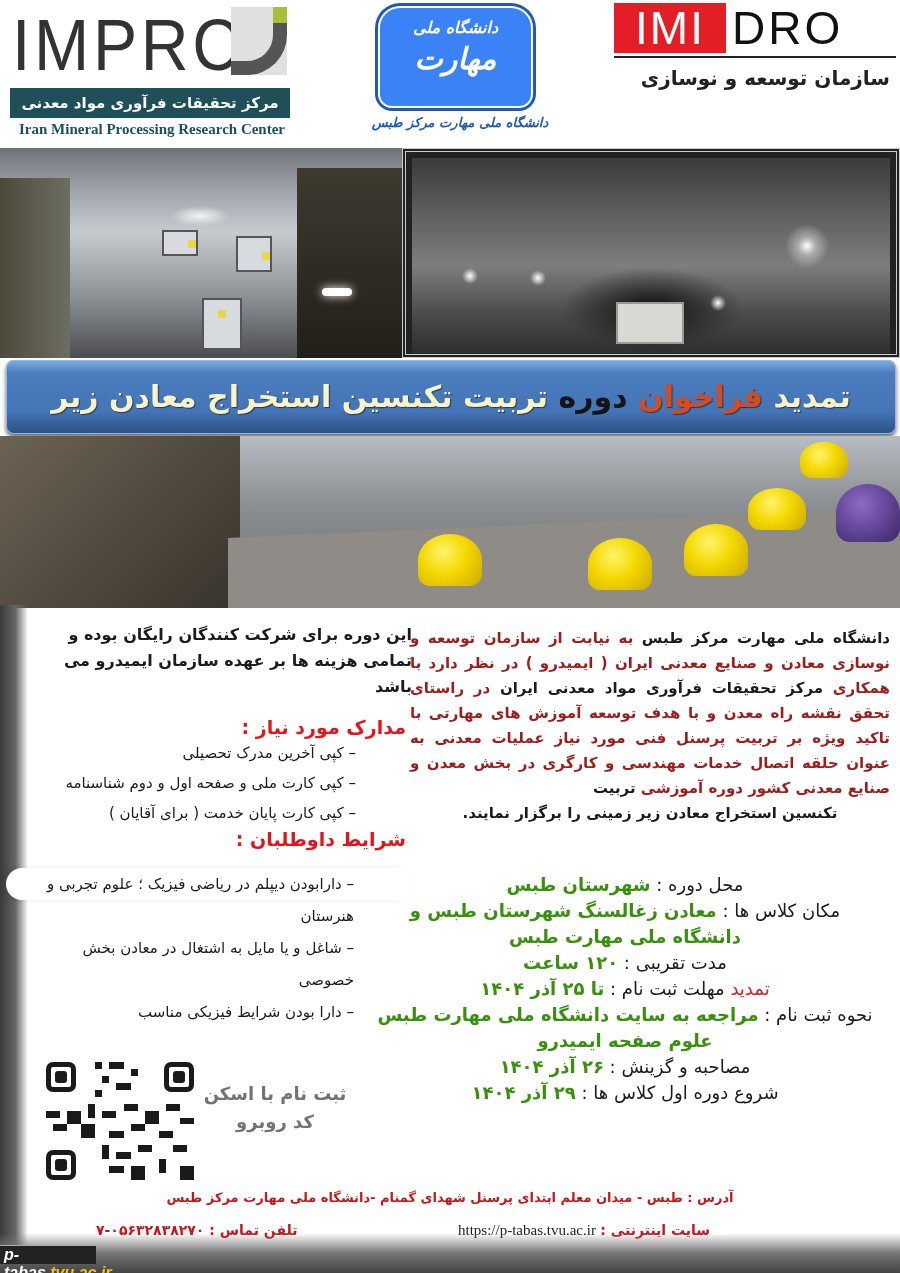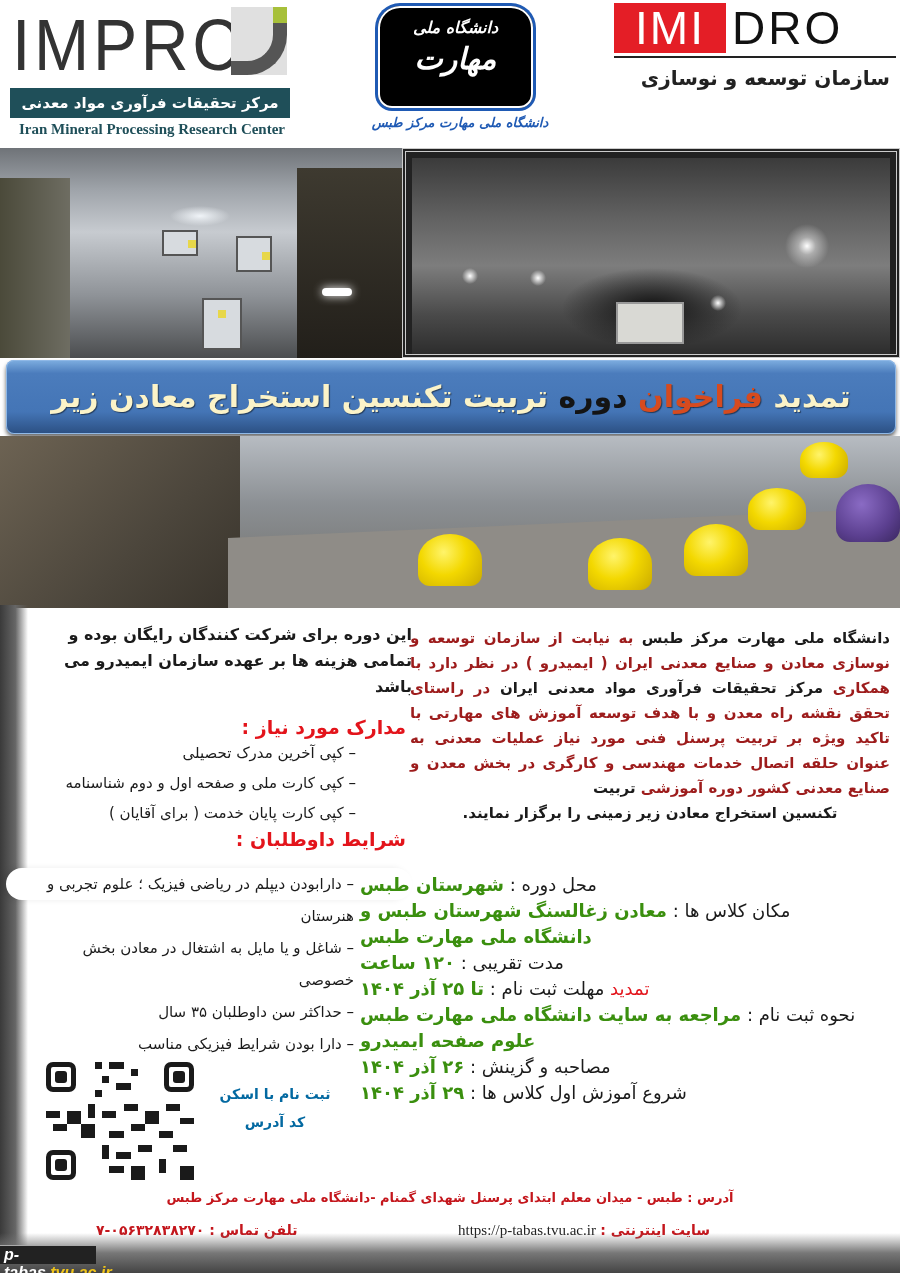--- a/index.html
+++ b/index.html
@@ -34,21 +34,21 @@
       position: absolute; left: 2px; top: 84px; width: 280px; height: 30px; background: #1f4f59;
       color: #fff; font-size: 15px; font-weight: bold; direction: rtl; text-align: center; line-height: 30px;
     }
     .imprc-en {
       position: absolute; left: 2px; top: 117px; width: 284px; text-align: center;
       font-family: "Liberation Serif", serif; font-weight: bold; font-size: 15px; color: #1f4f59;
     }
 
     .logo-mahart { position: absolute; left: 360px; top: 0; width: 200px; height: 146px; }
     .mahart-badge {
-      position: absolute; left: 18px; top: 6px; width: 155px; height: 102px; background: #000000;
+      position: absolute; left: 18px; top: 6px; width: 155px; height: 102px; background: #3b82f6;
       border-radius: 22px 22px 14px 14px; color: #fff; text-align: center; direction: rtl;
       box-shadow: 0 0 0 2px #fff inset, 0 0 0 3px #1f5ab4;
     }
     .mahart-badge .l1 { font-size: 16px; font-weight: bold; padding-top: 12px; font-style: italic; }
     .mahart-badge .l2 { font-size: 30px; font-weight: bold; font-style: italic; line-height: 44px; }
     .mahart-caption {
       position: absolute; left: 0; top: 115px; width: 200px; text-align: center; direction: rtl;
       color: #1f5ab4; font-size: 13px; font-style: italic; font-weight: bold;
     }
 
@@ -135,37 +135,37 @@
     .col-right .last { text-align: center; display: block; }
 
     .col-left { position: absolute; left: 26px; top: 622px; width: 386px; direction: rtl; }
     .free-note { font-size: 16px; font-weight: bold; color: #1b1b1b; line-height: 26px; text-align: right; }
     .sec-head { font-size: 19px; font-weight: bold; color: #e3141b; margin-top: 16px; text-align: right; padding-right: 6px; }
     .req-item { font-size: 15px; color: #1b1b1b; line-height: 30px; padding-right: 56px; text-align: right; }
     .cond-list { margin-top: 18px; }
     .cond-item { font-size: 15px; color: #1b1b1b; line-height: 32px; text-align: right; padding-right: 58px; }
     .cond-item.first { background: #fff; border-radius: 16px; margin-left: -20px; padding-left: 8px; box-shadow: -4px 0 6px rgba(0,0,0,0.08); }
 
-    .details { position: absolute; left: 360px; top: 872px; width: 530px; direction: rtl; text-align: left; }
+    .details { position: absolute; left: 360px; top: 872px; width: 530px; direction: rtl; text-align: center; }
     .d-line { font-size: 18px; line-height: 26px; color: #1b1b1b; }
     .d-line .g { color: #3a8f0e; font-weight: bold; }
     .d-line .r { color: #e3141b; }
     .d-line .gl { color: #3a8f0e; font-weight: bold; display: block; }
 
     
     .qr {
       position: absolute; left: 46px; top: 1062px; width: 148px; height: 118px; background: #fff;
       display: grid; grid-template-columns: repeat(21, 1fr); grid-template-rows: repeat(17, 1fr);
     }
     .qr div { background: #1a1a1a; }
     .qr .f { position: absolute; width: 30px; height: 30px; border: 5px solid #1a1a1a; border-radius: 7px; background: #fff; }
     .qr .f::after { content: ""; position: absolute; left: 4px; top: 4px; width: 12px; height: 12px; background: #1a1a1a; border-radius: 3px; }
     .scan-caption {
       position: absolute; left: 200px; top: 1080px; width: 150px; direction: rtl; text-align: center;
-      color: #0369a1; font-size: 14px; font-weight: bold; line-height: 28px;
+      color: #737373; font-size: 18px; font-weight: bold; line-height: 28px;
     }
 
     
     .addr { position: absolute; left: 150px; top: 1190px; width: 600px; direction: rtl; text-align: center; color: #c4161c; font-size: 13px; font-weight: bold; }
     .website { position: absolute; left: 458px; top: 1222px; direction: rtl; font-size: 14px; color: #222; text-align: center; }
     .website .lbl { color: #c4161c; font-weight: bold; }
     .website .url { font-family: "Liberation Serif", serif; font-size: 15px; color: #222; }
     .phone { position: absolute; left: 96px; top: 1222px; direction: rtl; font-size: 14px; color: #c4161c; font-weight: bold; }
 
     .watermark {
@@ -267,21 +267,20 @@
     <div class="req-item">– کپی کارت ملی و صفحه اول و دوم شناسنامه</div>
     <div class="req-item">– کپی کارت پایان خدمت ( برای آقایان )</div>
   </div>
 
   <div class="sec-head" style="margin-top:0;">شرایط داوطلبان :</div>
   <div class="cond-list">
     <div class="cond-item first">– دارابودن دیپلم در ریاضی فیزیک ؛ علوم تجربی و</div>
     <div class="cond-item" style="padding-right:58px;">هنرستان</div>
     <div class="cond-item">– شاغل و یا مایل به اشتغال در معادن بخش</div>
     <div class="cond-item">خصوصی</div>
-    <div class="cond-item">– حداکثر سن داوطلبان ۳۵ سال</div>
     <div class="cond-item">– دارا بودن شرایط فیزیکی مناسب</div>
   </div>
 </div>
 
 <div class="details">
   <div class="d-line">
     <span>محل دوره :</span>
     <span class="g">شهرستان طبس</span>
   </div>
   <div class="d-line">
@@ -301,21 +300,21 @@
   <div class="d-line">
     <span>نحوه ثبت نام :</span>
     <span class="g">مراجعه به سایت دانشگاه ملی مهارت طبس</span>
     <span class="gl">علوم صفحه ایمیدرو</span>
   </div>
   <div class="d-line">
     <span>مصاحبه و گزینش :</span>
     <span class="g">۲۶ آذر ۱۴۰۴</span>
   </div>
   <div class="d-line">
-    <span>شروع آموزش اول کلاس ها :</span>
+    <span>شروع دوره اول کلاس ها :</span>
     <span class="g">۲۹ آذر ۱۴۰۴</span>
   </div>
 </div>
 
 <div class="qr">
   <div style="grid-column:8/9;grid-row:1/2"></div>
     <div style="grid-column:10/12;grid-row:1/2"></div>
     <div style="grid-column:13/14;grid-row:2/3"></div>
   <div style="grid-column:9/10;grid-row:3/4"></div>
     <div style="grid-column:11/13;grid-row:4/5"></div>
@@ -340,21 +339,21 @@
     <div style="grid-column:19/21;grid-row:13/14"></div>
   <div style="grid-column:10/12;grid-row:16/17"></div>
     <div style="grid-column:13/15;grid-row:16/18"></div>
     <div style="grid-column:20/22;grid-row:16/18"></div>
   <span class="f" style="left:0;top:0;"></span>
   <span class="f" style="right:0;top:0;"></span>
   <span class="f" style="left:0;bottom:0;"></span>
 </div>
 <div class="scan-caption">
   <div>ثبت نام با اسکن</div>
-  <div>کد آدرس</div>
+  <div>کد روبرو</div>
 </div>
 
 <div class="addr">آدرس : طبس - میدان معلم ابتدای پرسنل شهدای گمنام -دانشگاه ملی مهارت مرکز طبس</div>
 <div class="website">
   <span class="lbl">سایت اینترنتی :</span>
   <span class="url">https://p-tabas.tvu.ac.ir</span>
 </div>
 <div class="phone">
   <span>تلفن تماس :</span>
   <span>۰۵۶۳۲۸۳۸۲۷۰-۷</span>

